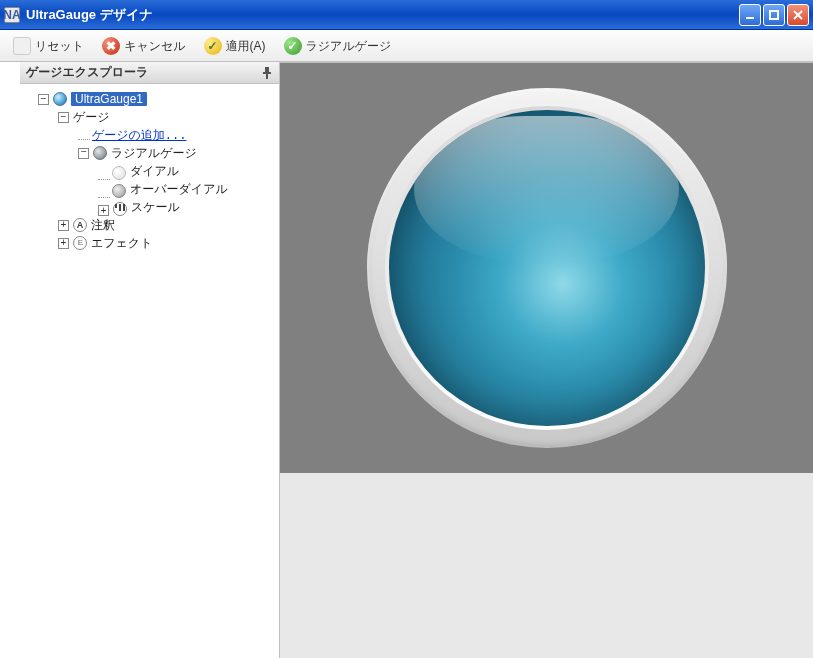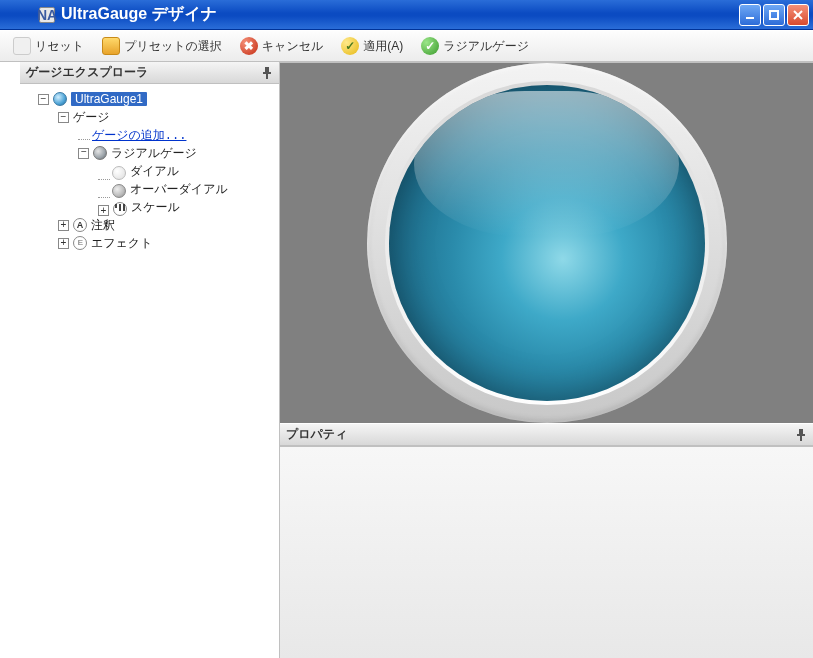--- a/index.html
+++ b/index.html
@@ -23,27 +23,26 @@
     border-bottom: 1px solid #003399;
   }
   .titlebar .app-icon {
     width: 16px; height: 16px;
     background: #e8e8e8;
     border: 1px solid #888;
     border-radius: 2px;
     display: flex;
     align-items: center;
     justify-content: center;
-    font-size: 14px;
+    font-size: 12px;
     font-weight: bold;
     color: #3a5aa0;
     margin-right: 6px;
-    margin-left: 35px;
-  }
-  .titlebar .title-text { font-weight: bold; font-size: 16px; }
+  }
+  .titlebar .title-text { font-weight: bold; font-size: 13px; }
   .titlebar .title-bold { font-weight: bold; }
   .titlebar .spacer { flex: 1; }
   .window-btns { display: flex; gap: 2px; }
   .window-btn {
     width: 22px; height: 22px;
     border-radius: 3px;
     border: 1px solid #fff;
     display: flex;
     align-items: center;
     justify-content: center;
@@ -261,24 +260,20 @@
     </div>
   </div>
 </div>
 
 <div class="toolbar">
   <div class="tool-btn">
     <span class="tool-icon icon-reset"></span>
     <span>リセット</span>
   </div>
   <div class="tool-btn">
-    <span class="tool-icon icon-folder"></span>
-    <span>プリセットの選択</span>
-  </div>
-  <div class="tool-btn">
     <span class="icon-cancel">✖</span>
     <span>キャンセル</span>
   </div>
   <div class="tool-btn">
     <span class="icon-apply">✓</span>
     <span>適用(A)</span>
   </div>
   <div class="tool-btn">
     <span class="icon-applyclose">✓</span>
     <span>ラジアルゲージ</span>
@@ -358,28 +353,15 @@
   <div class="right-side">
     <div class="preview">
       <div class="gauge-outer">
         <div class="gauge-ring">
           <div class="gauge-inner">
             <div class="gauge-highlight"></div>
           </div>
         </div>
       </div>
     </div>
-    <div class="properties">
-      <div class="panel-header">
-        <span>プロパティ</span>
-        <span class="pin">
-          <svg width="10" height="12">
-              <rect x="3" y="0" width="4" height="5" fill="#555"></rect>
-              <rect x="1" y="5" width="8" height="2" fill="#555"></rect>
-              <rect x="4" y="7" width="2" height="5" fill="#555"></rect>
-            </svg>
-        </span>
-      </div>
-      <div class="properties-body"></div>
-    </div>
   </div>
 
 </div>
 
 </body></html>

